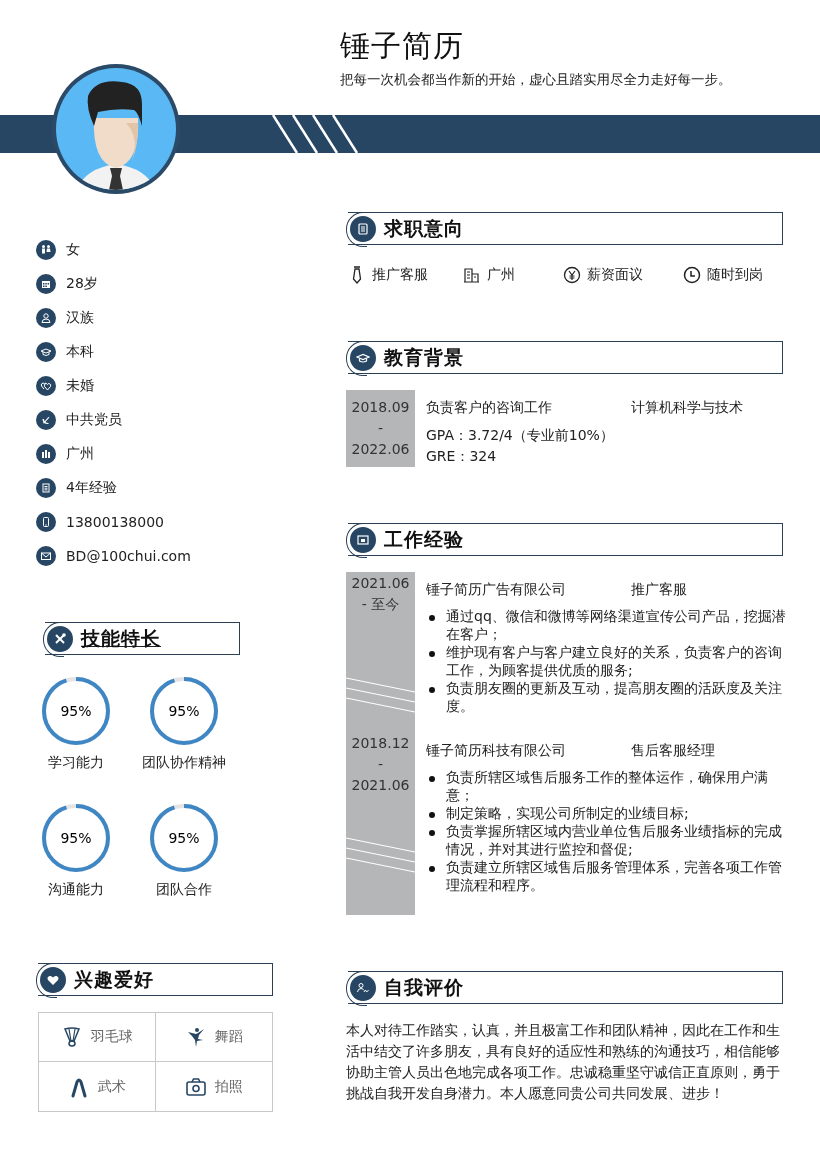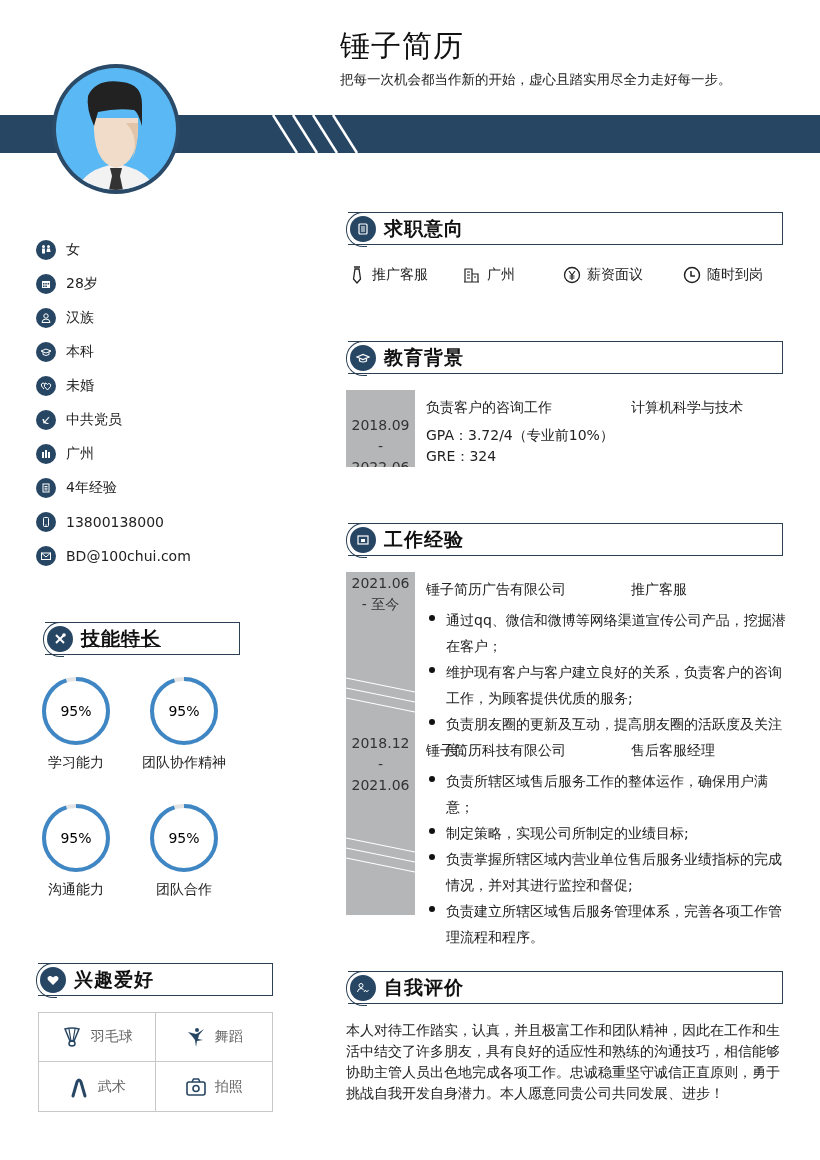--- a/index.html
+++ b/index.html
@@ -45,21 +45,21 @@
   .hobby svg { width: 22px; height: 22px; margin-right: 8px; }
 
   
   .intent { position: absolute; left: 348px; top: 266px; width: 440px; display: flex; font-size: 14px; color: #222; }
   .intent-item { display: flex; align-items: center; }
   .intent-item svg { width: 18px; height: 18px; margin-right: 6px; }
 
   
   .date-col { position: absolute; left: 346px; width: 69px; background: #b5b6b7; text-align: center; font-size: 14px; color: #333; line-height: 21px; overflow: hidden; }
   .row-text { position: absolute; font-size: 14px; color: #222; line-height: 21px; }
-  .bullets { position: absolute; left: 426px; width: 360px; font-size: 14px; color: #222; line-height: 26px; list-style: none; }
+  .bullets { position: absolute; left: 426px; width: 360px; font-size: 14px; color: #222; line-height: 18px; list-style: none; }
   .bullets li { position: relative; padding-left: 20px; }
   .bullets li::before { content: ""; position: absolute; left: 3px; top: 8px; width: 6px; height: 6px; border-radius: 50%; background: #111; }
 
   .self-eval { position: absolute; left: 346px; top: 1020px; width: 440px; font-size: 14px; color: #222; line-height: 21px; }
 </style>
 </head>
 <body>
 
 <div class="banner"></div>
 <svg class="stripes" viewBox="0 0 110 38">
@@ -332,21 +332,21 @@
 <div class="sec-head" style="left:348px; top:341px; width:435px;">
   <span class="sec-icon">
       <svg viewBox="0 0 14 14">
         <path d="M1 6 L7 3.5 L13 6 L7 8.5 Z" fill="none" stroke="#fff" stroke-width="1.2"></path>
         <path d="M3.5 7.5 L3.5 10 Q7 12 10.5 10 L10.5 7.5" fill="none" stroke="#fff" stroke-width="1.2"></path>
       </svg>
     </span>
   <span class="sec-title">教育背景</span>
 </div>
 
-<div class="date-col" style="top:390px; height:77px; padding-top:25px;">
+<div class="date-col" style="top:390px; height:77px; padding-top:7px;">
   <div>2018.09</div>
   <div>-</div>
   <div>2022.06</div>
 </div>
 <div class="row-text" style="left:426px; top:397px;">负责客户的咨询工作</div>
 <div class="row-text" style="left:631px; top:397px;">计算机科学与技术</div>
 <div class="row-text" style="left:426px; top:425px;">GPA：3.72/4（专业前10%）</div>
 <div class="row-text" style="left:426px; top:446px;">GRE：324</div>
 
 <div class="sec-head" style="left:348px; top:523px; width:435px;">

